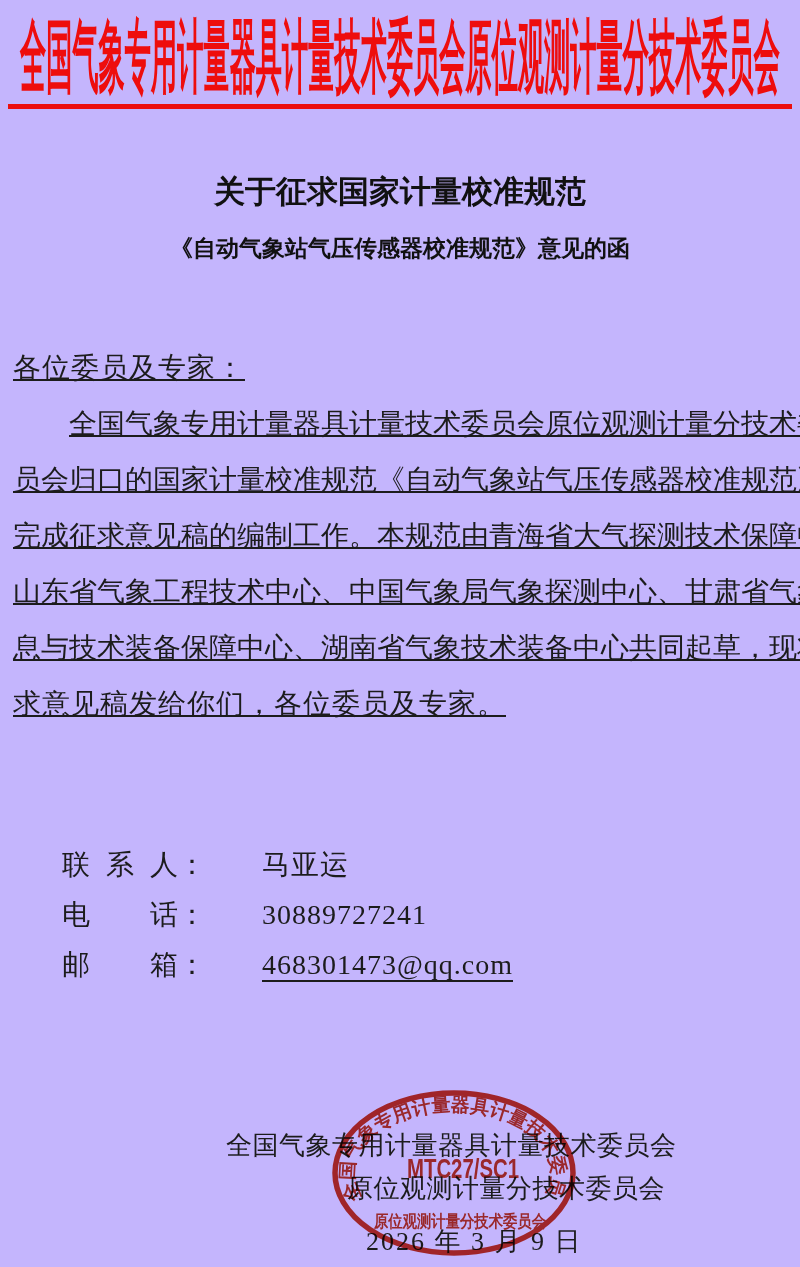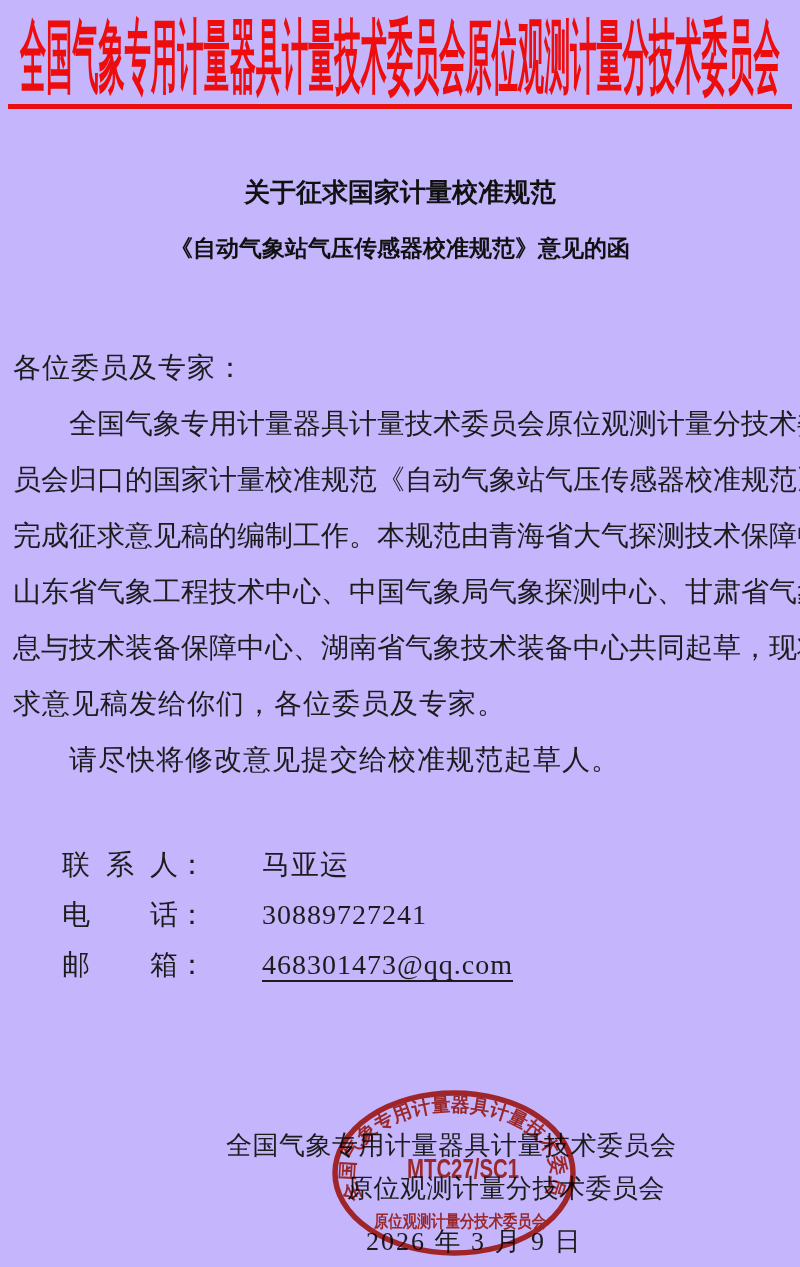--- a/index.html
+++ b/index.html
@@ -16,30 +16,30 @@
   .banner{position:absolute;top:6px;left:0;width:800px;height:98px;}
   .red-rule{
     position:absolute;top:104px;left:8px;width:784px;height:5px;
     background:#ec0f0f;
   }
   
   .doc-title{
     position:absolute;left:0;width:800px;height:44px;line-height:44px;
     text-align:center;
     font-family:"Liberation Sans", sans-serif;
-    font-weight:bold;font-size:26px;letter-spacing:0px;color:#111;
+    font-weight:bold;font-size:31px;letter-spacing:0px;color:#111;
   }
   .doc-title.l1{top:170px;}
   .doc-title.l2{top:226px;font-size:23px;}
   
   .body-block{
     position:absolute;top:340px;left:13px;width:774px;
     font-size:28px;
   }
-  .bline{height:56px;line-height:56px;white-space:nowrap;letter-spacing:1px;}
+  .bline{height:56px;line-height:56px;white-space:nowrap;letter-spacing:1px;text-decoration:underline;}
   .bline.chars{display:flex;justify-content:space-between;letter-spacing:0;}
   .bline.indent{padding-left:56px;}
   
   .contacts{position:absolute;top:840px;left:62px;width:560px;font-size:28px;}
   .crow{height:50px;line-height:50px;display:flex;align-items:baseline;}
   .clabel{display:inline-flex;justify-content:space-between;width:116px;line-height:50px;}
   .ccolon{margin-right:8px;}
   .cvalue{letter-spacing:1px;margin-left:48px;}
   .cvalue.underline{text-decoration:underline;text-underline-offset:6px;}
   
@@ -217,21 +217,20 @@
         <span>心</span>
         <span>共</span>
         <span>同</span>
         <span>起</span>
         <span>草</span>
         <span>，</span>
         <span>现</span>
         <span>将</span>
       </div>
     <div class="bline">求意见稿发给你们，各位委员及专家。</div>
-    <div class="bline indent">请尽快将修改意见提交给校准规范起草人。</div>
   </div>
 
   <div class="contacts">
     <div class="crow">
       <span class="clabel">
           <span>联</span>
           <span>系</span>
           <span>人</span>
         </span>
         <span class="ccolon">：</span>

